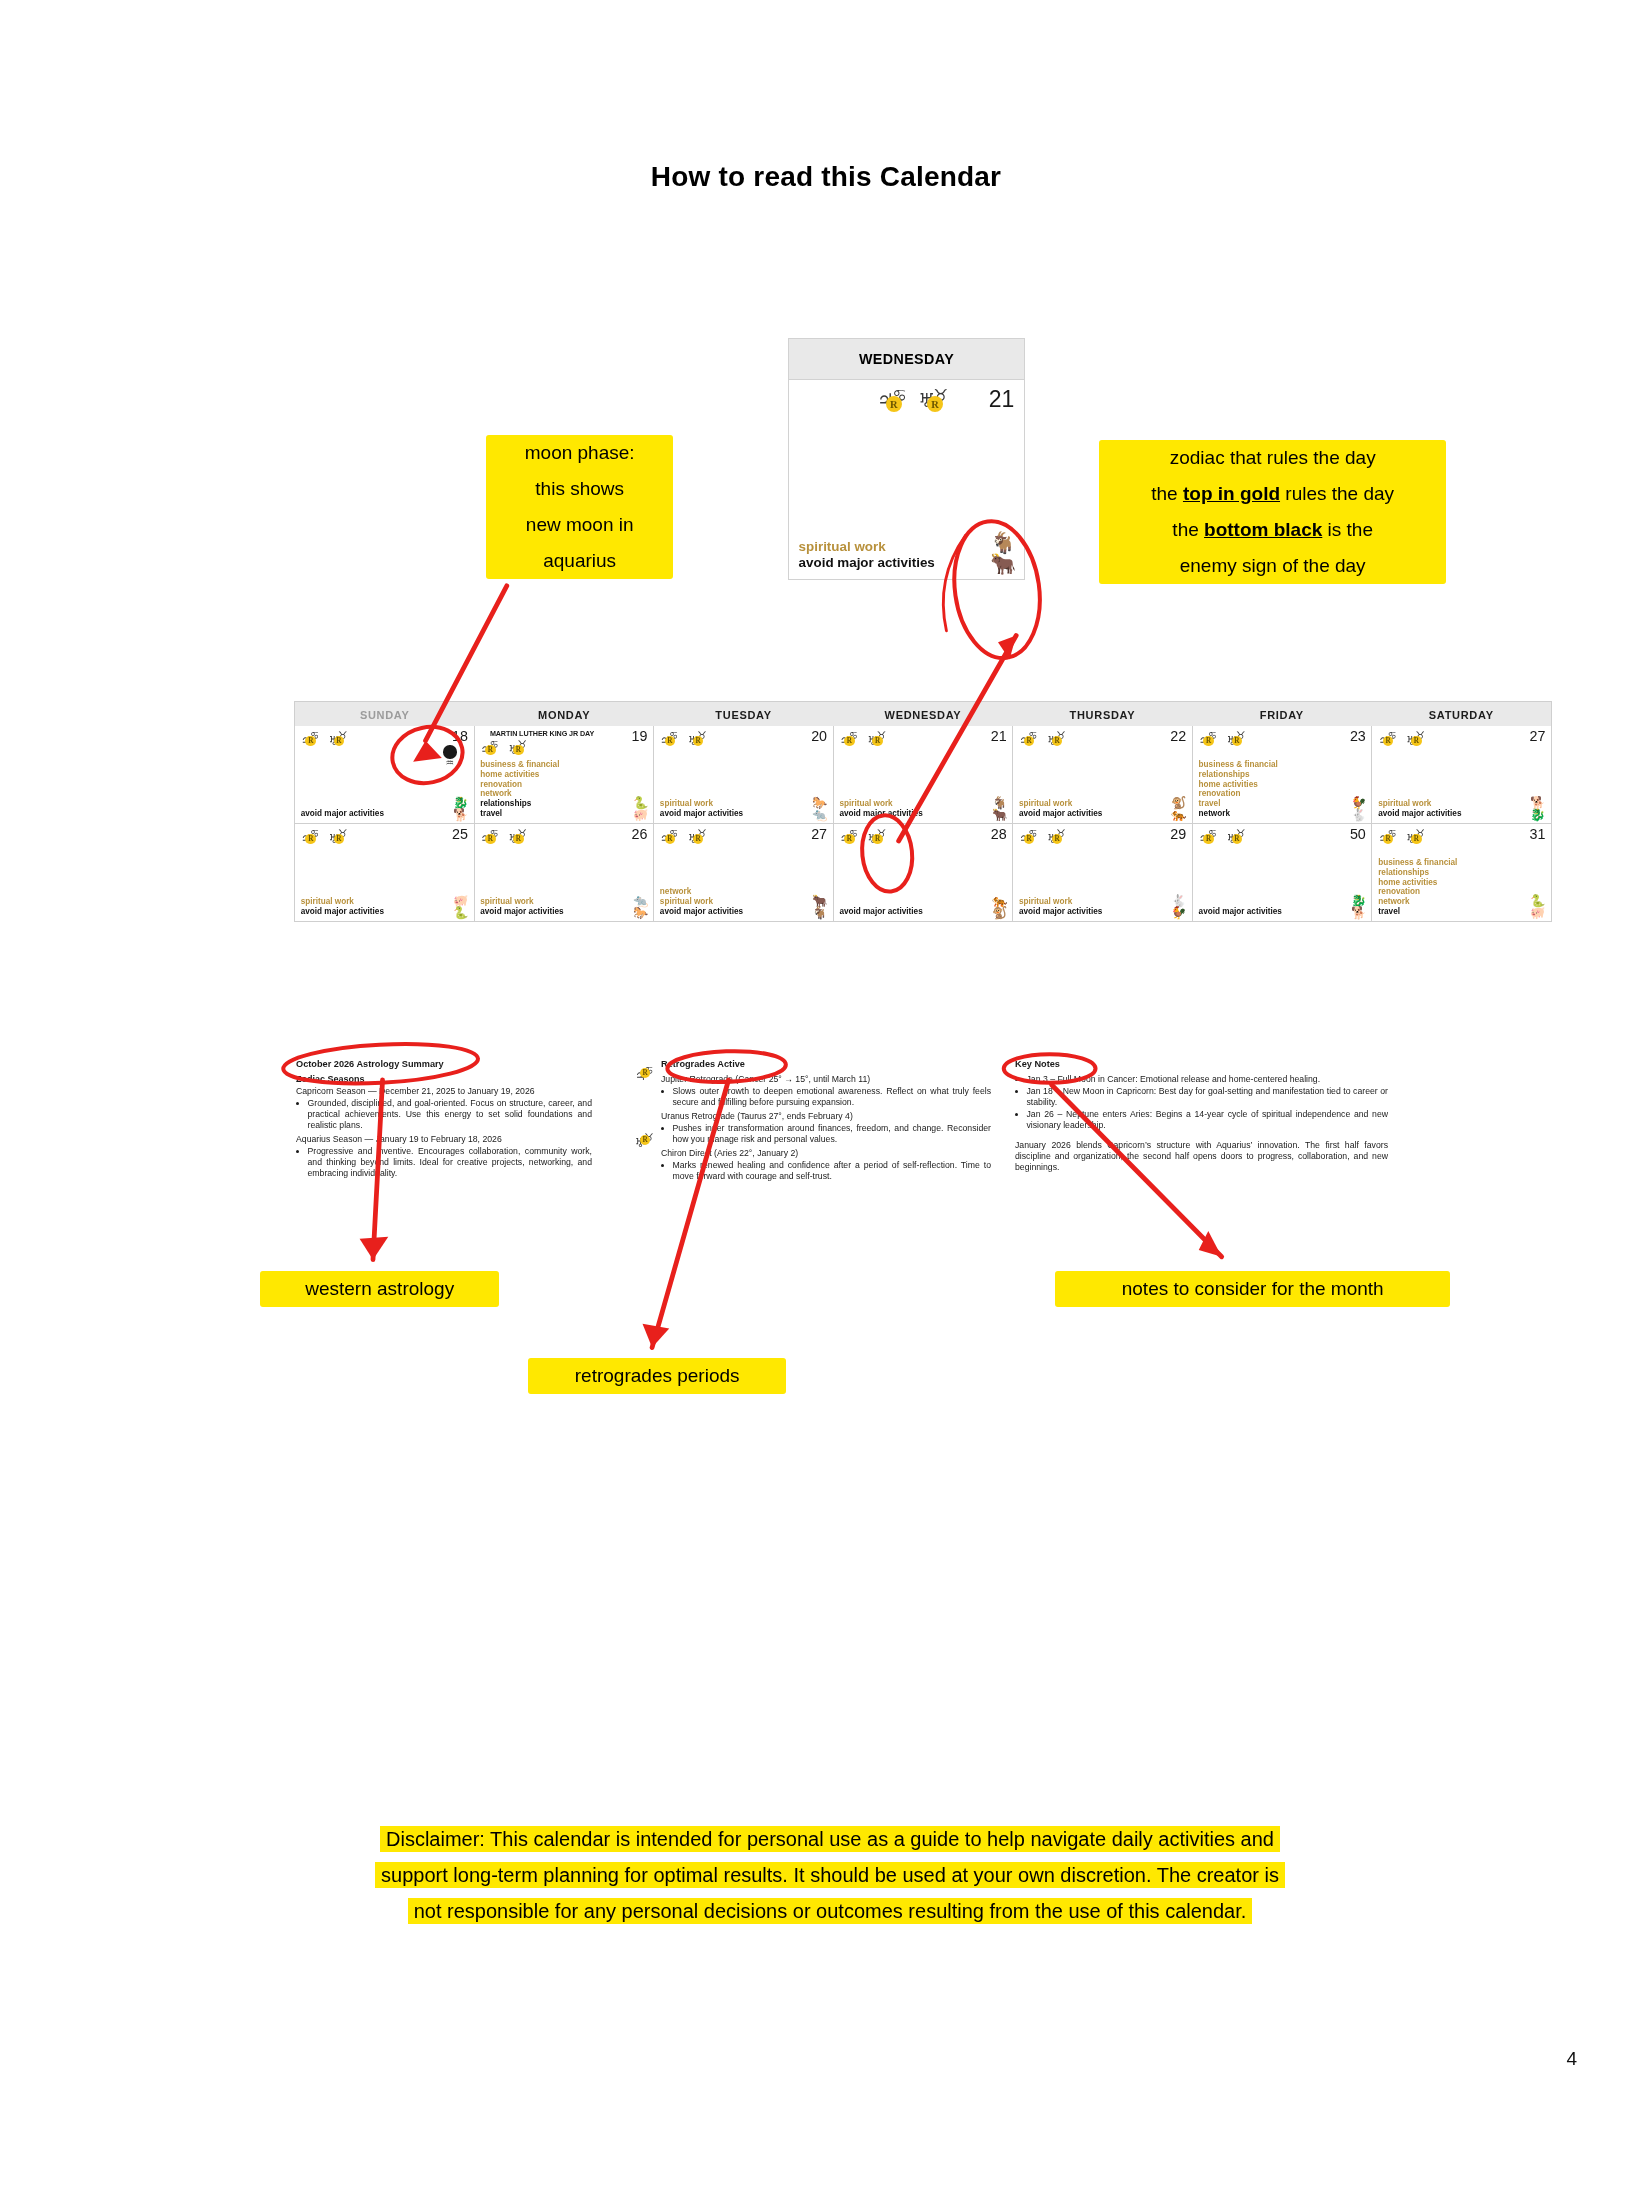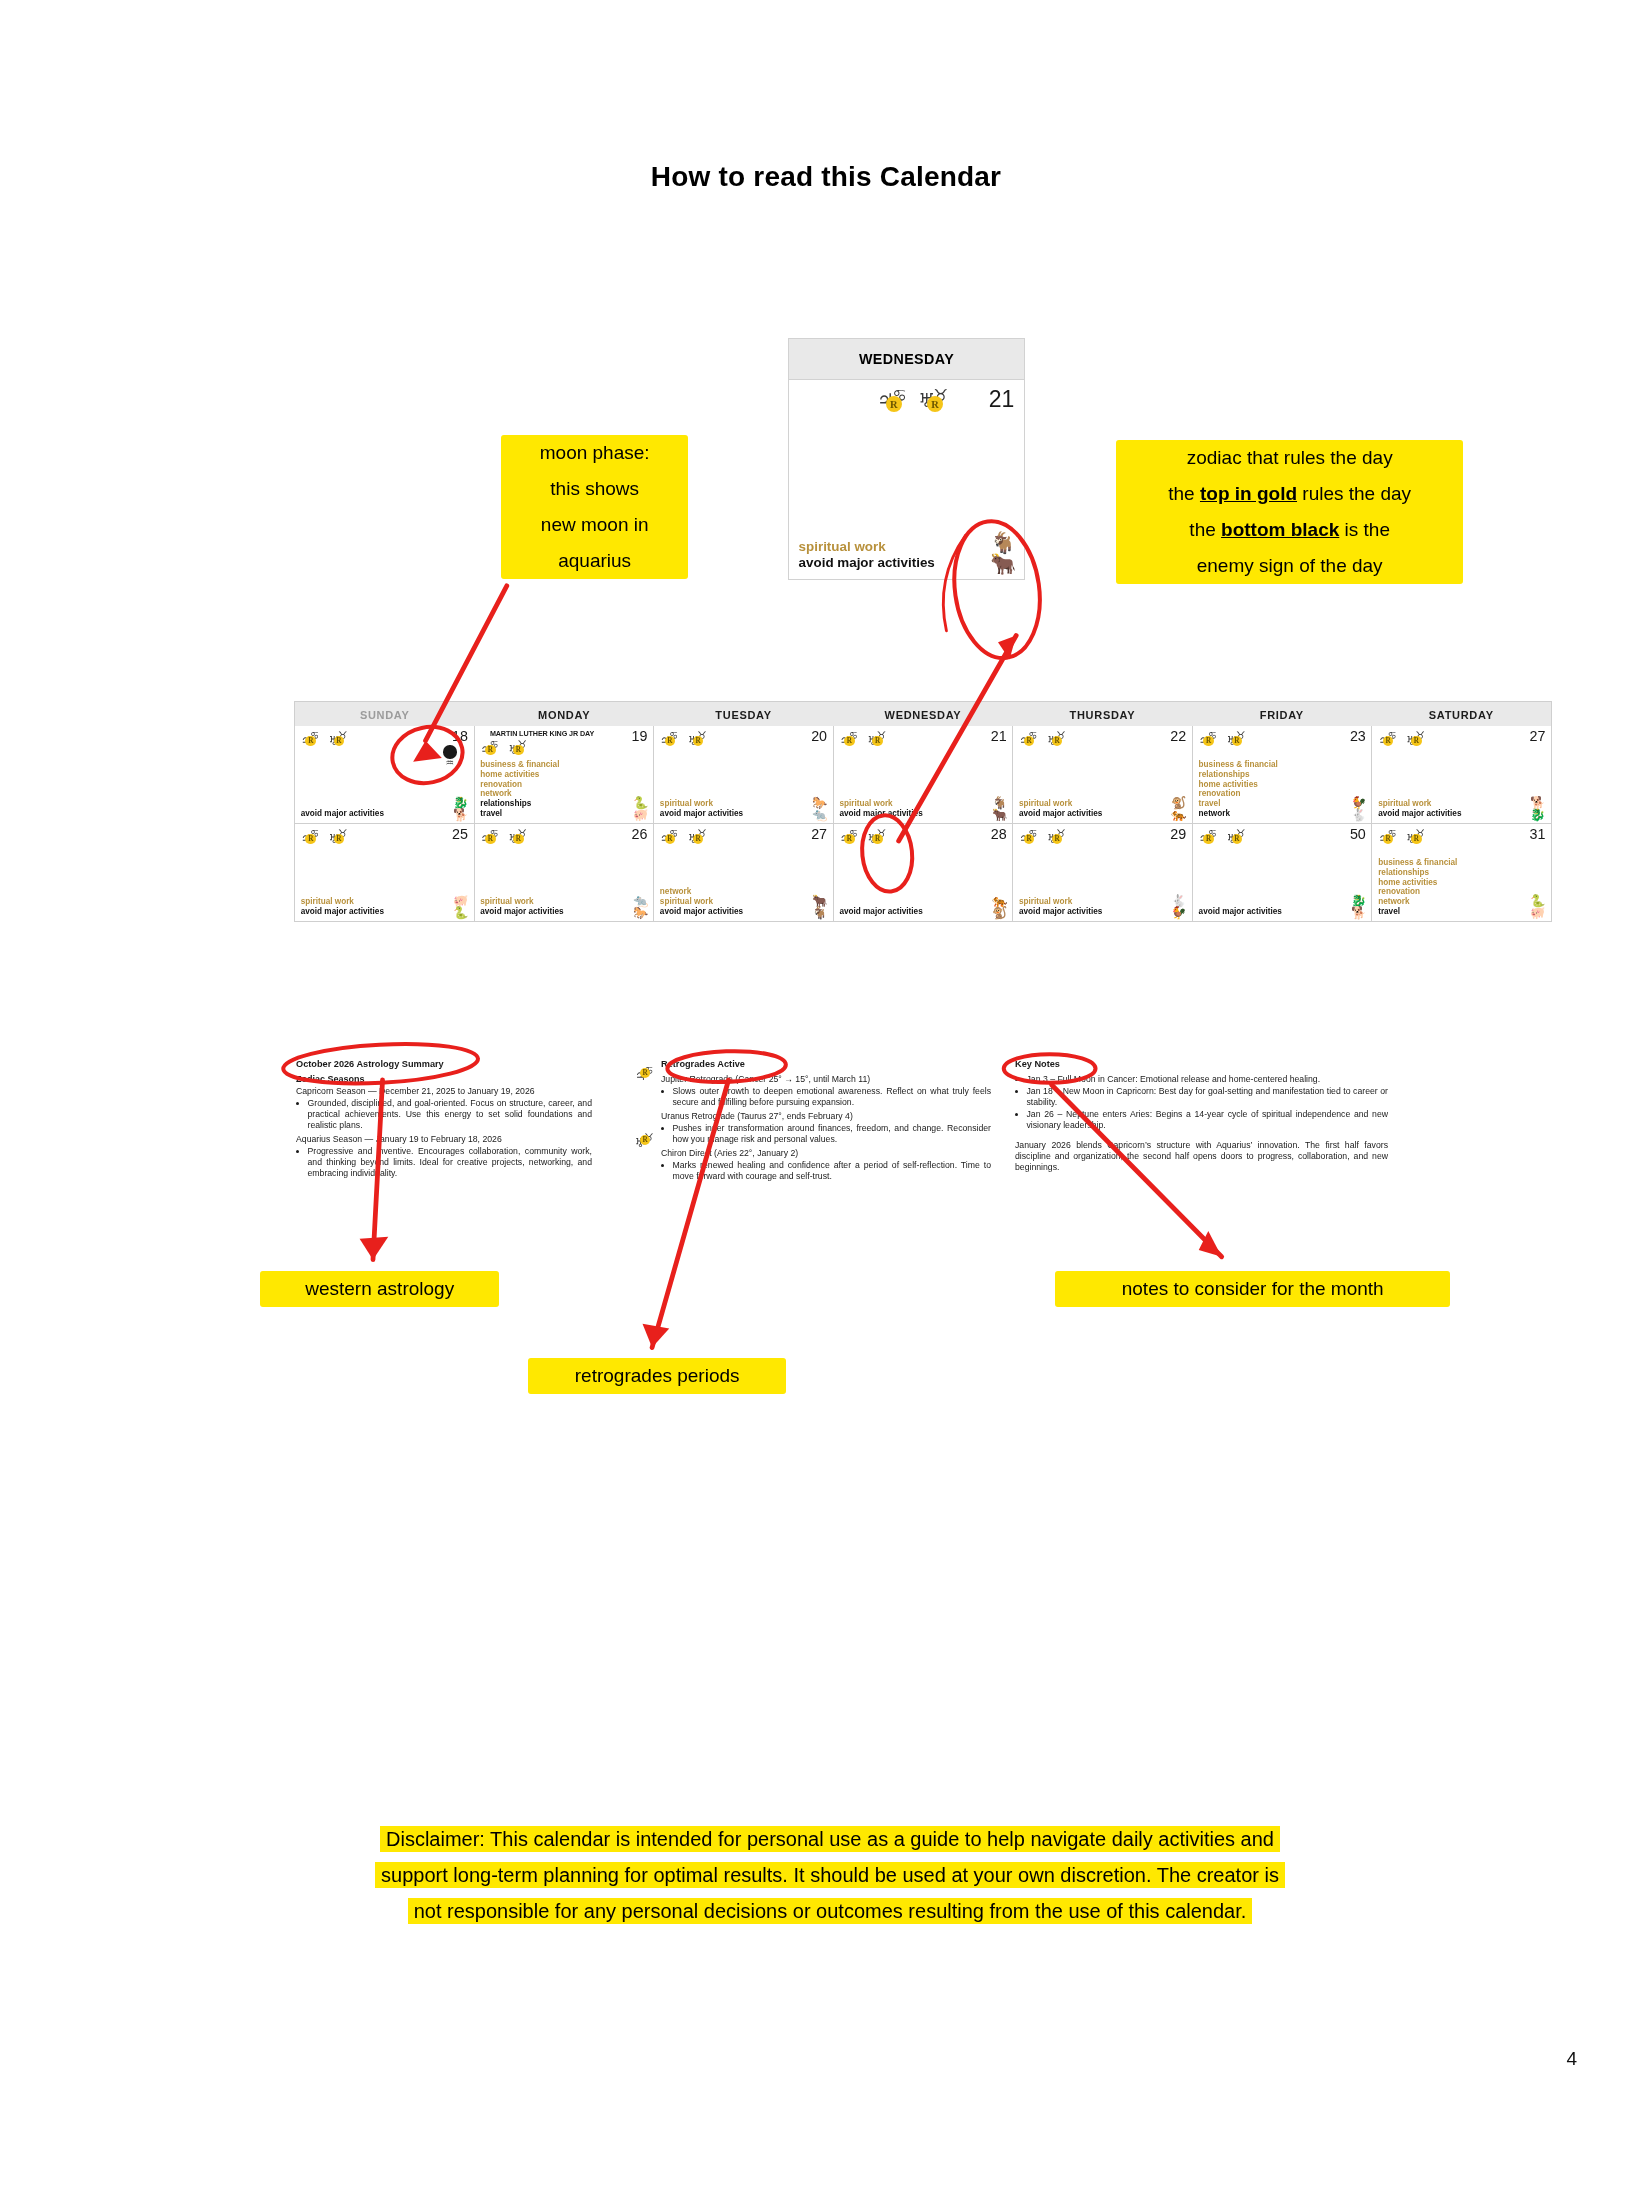--- a/index.html
+++ b/index.html
@@ -123,28 +123,28 @@
       <div class="act-gold">spiritual work</div>
       <div class="act-black">avoid major activities</div>
     </div>
     <div class="animals">
       <span class="an-gold">🐐</span>
       <span class="an-black">🐂</span>
     </div>
   </div>
 </div>
 
-<div class="note multi" style="left:501px;top:435px;width:176px;">
+<div class="note multi" style="left:486px;top:435px;width:176px;">
   <span class="line">moon phase:</span>
   <span class="line">this shows</span>
   <span class="line">new moon in</span>
   <span class="line">aquarius</span>
 </div>
 
-<div class="note multi" style="left:1099px;top:440px;width:336px;text-align:center;margin-left:17px;">
+<div class="note multi" style="left:1099px;top:440px;width:336px;text-align:center;">
   <span class="line">zodiac that rules the day</span>
   <span class="line"><span>the </span><u>top in gold</u><span> rules the day</span></span>
   <span class="line"><span>the </span><u>bottom black</u><span> is the</span></span>
   <span class="line">enemy sign of the day</span>
 </div>
 
 <div class="cal">
   <div class="cal-head">
     <div class="sun">SUNDAY</div>
     <div>MONDAY</div>

